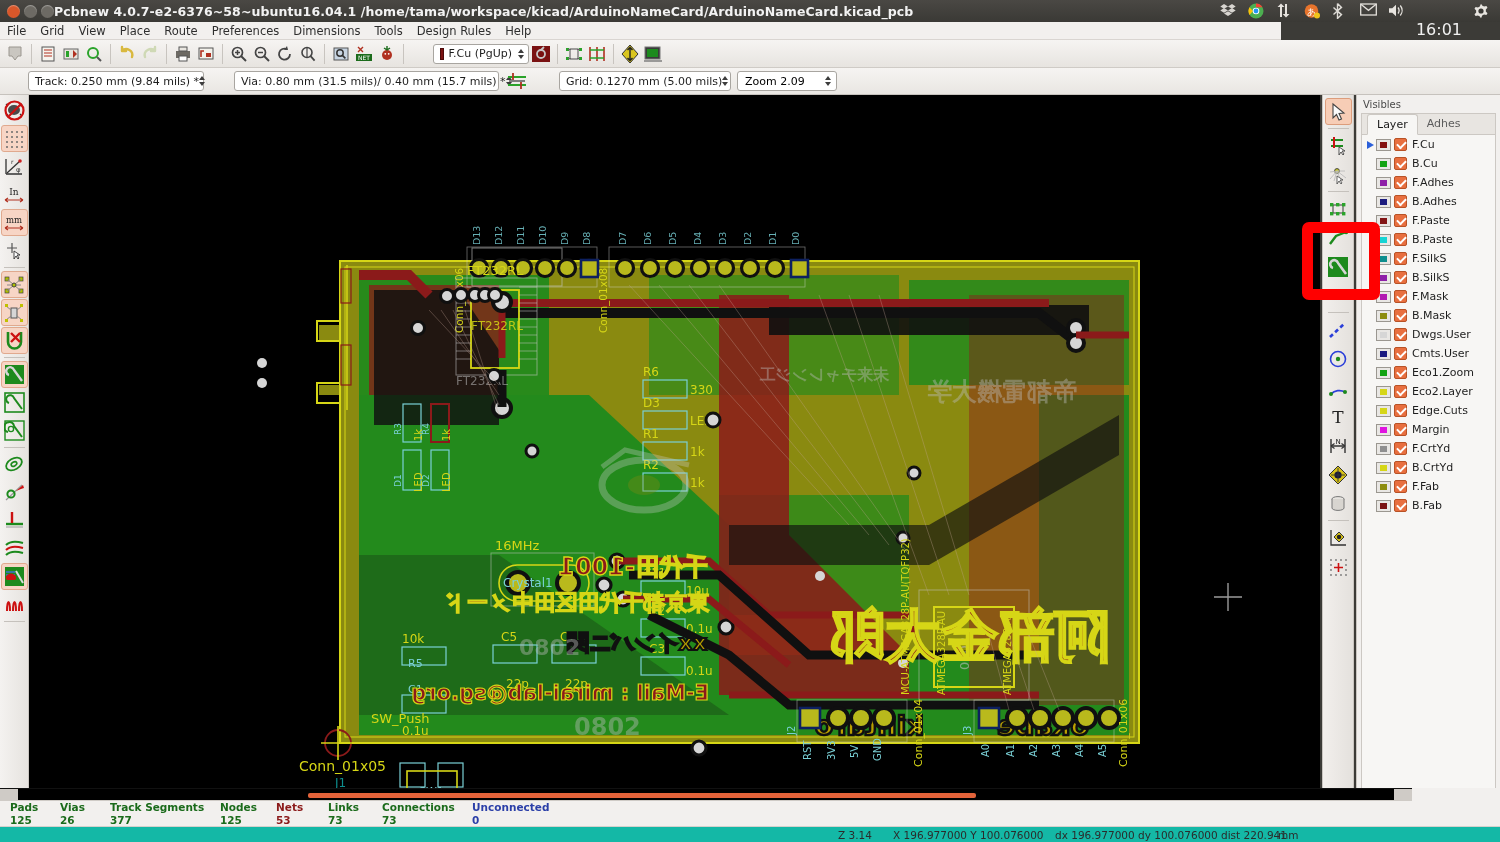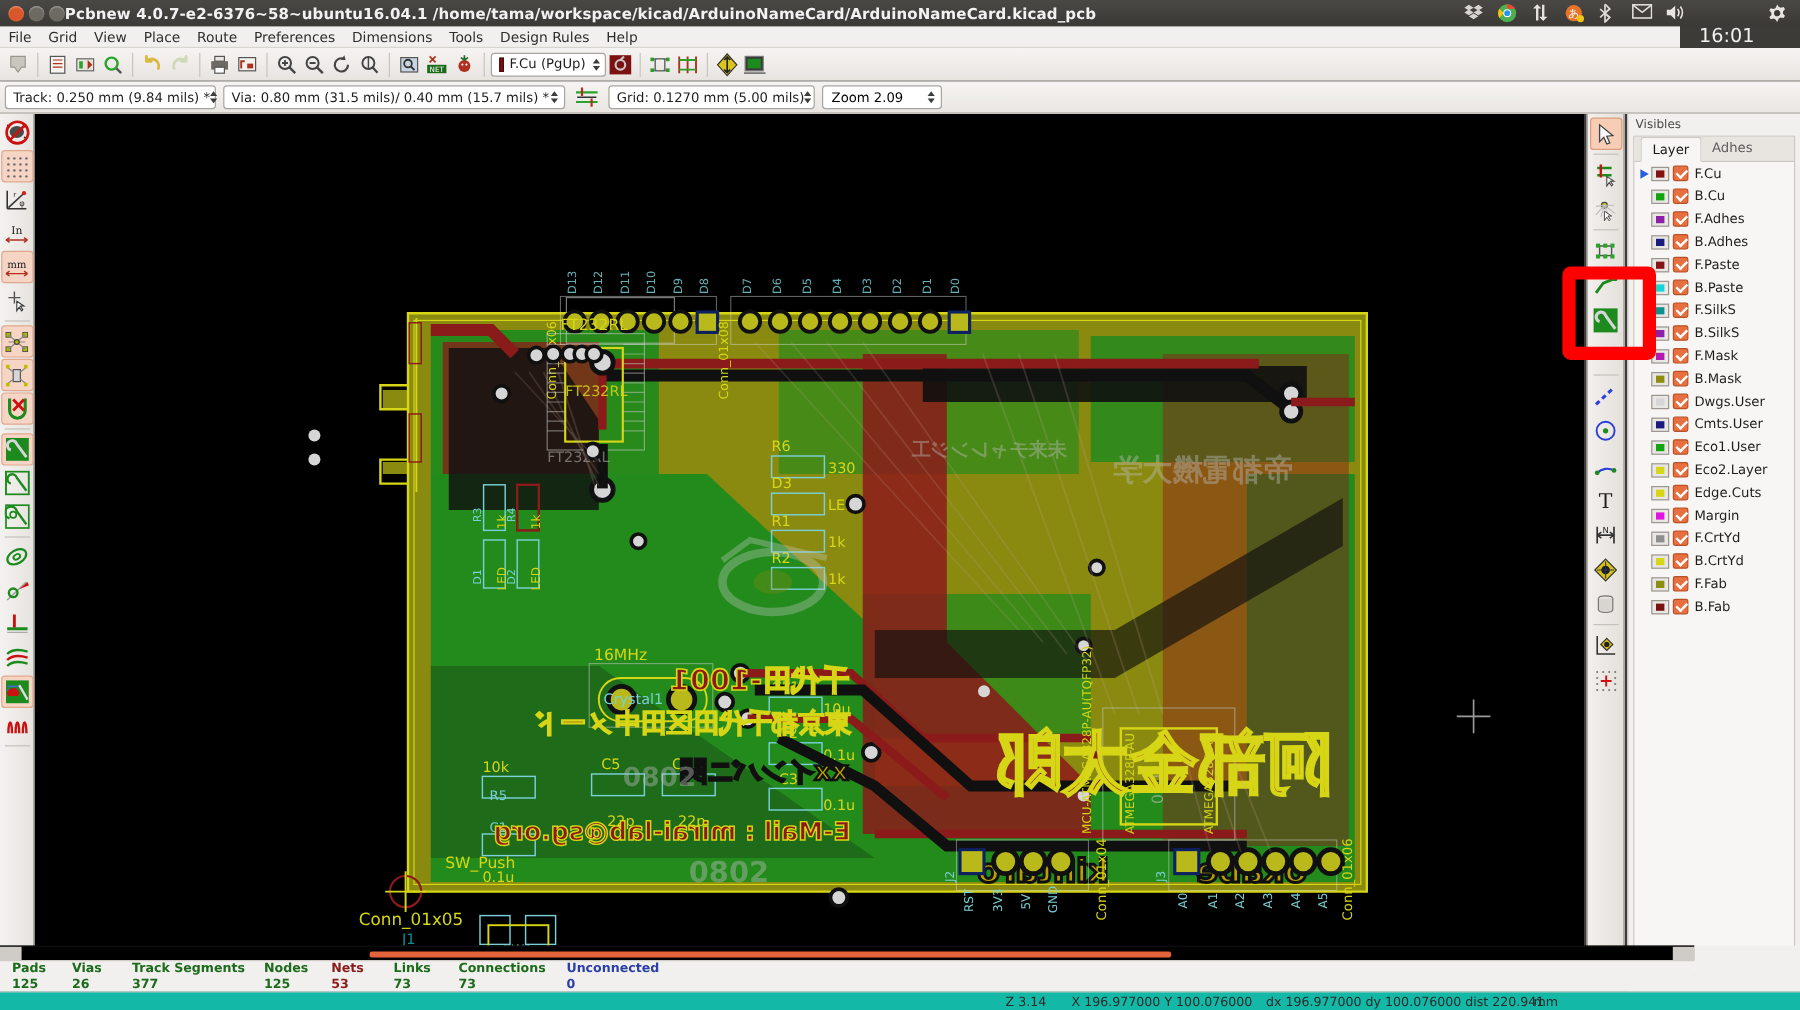--- a/index.html
+++ b/index.html
@@ -17,40 +17,40 @@
   .wb-close { background:#d9572a; }
   .wb-min { background:#6d6a64; }
   .wb-max { background:#6d6a64; }
   .wtitle { flex:1; text-align:left; font-size:12.5px;
             font-weight:bold; letter-spacing:.1px; white-space:nowrap; }
   .tray { display:flex; align-items:center; gap:11px; padding-right:10px; font-size:12px; }
   .tray .ic { width:17px; height:16px; display:inline-block; position:relative; }
   .clock { font-size:16px; color:#f0f0f0;margin-top:36px; }
 
   
-  .menubar { position:absolute; left:0; top:22px; width:1400px; height:18px;
+  .menubar { position:absolute; left:0; top:22px; width:1281px; height:18px;
     background:#f2f0ee; border-bottom:1px solid #d9d5d1;
     display:flex; align-items:center; font-size:11.5px; color:#2e2e2e; }
   .menubar .mi { padding:0 7px; line-height:18px; cursor:default; white-space:nowrap; }
 
   
   .toolbar1 { position:absolute; left:0; top:40px; width:1500px; height:28px;
     background:linear-gradient(#f6f4f2,#e7e4e0); border-bottom:1px solid #cfcbc6;
     display:flex; align-items:center; padding-left:4px; gap:1px; }
   .tbtn { width:22px; height:22px; border-radius:3px; display:flex;
     align-items:center; justify-content:center; position:relative; }
   .sep { width:1px; height:20px; background:#c8c4bf; margin:0 4px; }
 
   
   .toolbar2 { position:absolute; left:0; top:68px; width:1500px; height:27px;
     background:linear-gradient(#f6f4f2,#e9e6e2); border-bottom:1px solid #c6c2bd;
     display:flex; align-items:center; padding-left:4px; gap:6px; }
   .combo { height:20px; background:#fff; border:1px solid #a8a5a0; border-radius:3px;
     display:flex; align-items:center; padding:0 4px 0 6px; font-size:11px; color:#1d1d1d;
-    white-space:nowrap; }
+    white-space:nowrap;margin-left:24px; }
   .spin { width:9px; height:16px; margin-left:6px; display:flex; flex-direction:column;
     justify-content:center; align-items:center; gap:2px; }
   .spin i { display:block; width:0;height:0; border-left:3.5px solid transparent;
     border-right:3.5px solid transparent; }
   .spin .up { border-bottom:4px solid #3c3c3c; }
   .spin .dn { border-top:4px solid #3c3c3c; }
   .zoombox { height:20px; background:#fff; border:1px solid #a8a5a0; border-radius:3px;
     display:flex; align-items:center; padding:0 4px 0 7px; font-size:11px; }
 
   
@@ -368,21 +368,21 @@
   </div>
 
   <div class="toolbar2">
     <div class="combo" style="width:176px">
       <span>Track: 0.250 mm (9.84 mils) *</span>
       <span class="spin" style="margin-left:auto">
           <i class="up"></i>
           <i class="dn"></i>
         </span>
     </div>
-    <div class="combo" style="width:285px">
+    <div class="combo" style="width:265px">
       <span>Via: 0.80 mm (31.5 mils)/ 0.40 mm (15.7 mils) *</span>
       <span class="spin" style="margin-left:auto">
           <i class="up"></i>
           <i class="dn"></i>
         </span>
     </div>
     <div class="tbtn" style="width:24px;height:24px">
       <svg width="22" height="22" viewBox="0 0 22 22">
         <path d="M2 7 h18 M2 15 h18" stroke="#2aa32a" stroke-width="1.8"></path>
         <path d="M7 3 v7 M15 12 v7" stroke="#b03020" stroke-width="1.8"></path>
@@ -1147,21 +1147,21 @@
             </div>
             <div class="chk"></div>
             <span>Cmts.User</span>
           </div>
           <div class="lrow">
             <div class="arrowcell"></div>
             <div class="swatchbox">
               <div class="swatch" style="background: rgb(18, 163, 18);"></div>
             </div>
             <div class="chk"></div>
-            <span>Eco1.User</span>
+            <span>Eco1.Zoom</span>
           </div>
           <div class="lrow">
             <div class="arrowcell"></div>
             <div class="swatchbox">
               <div class="swatch" style="background: rgb(214, 214, 22);"></div>
             </div>
             <div class="chk"></div>
             <span>Eco2.Layer</span>
           </div>
           <div class="lrow">

